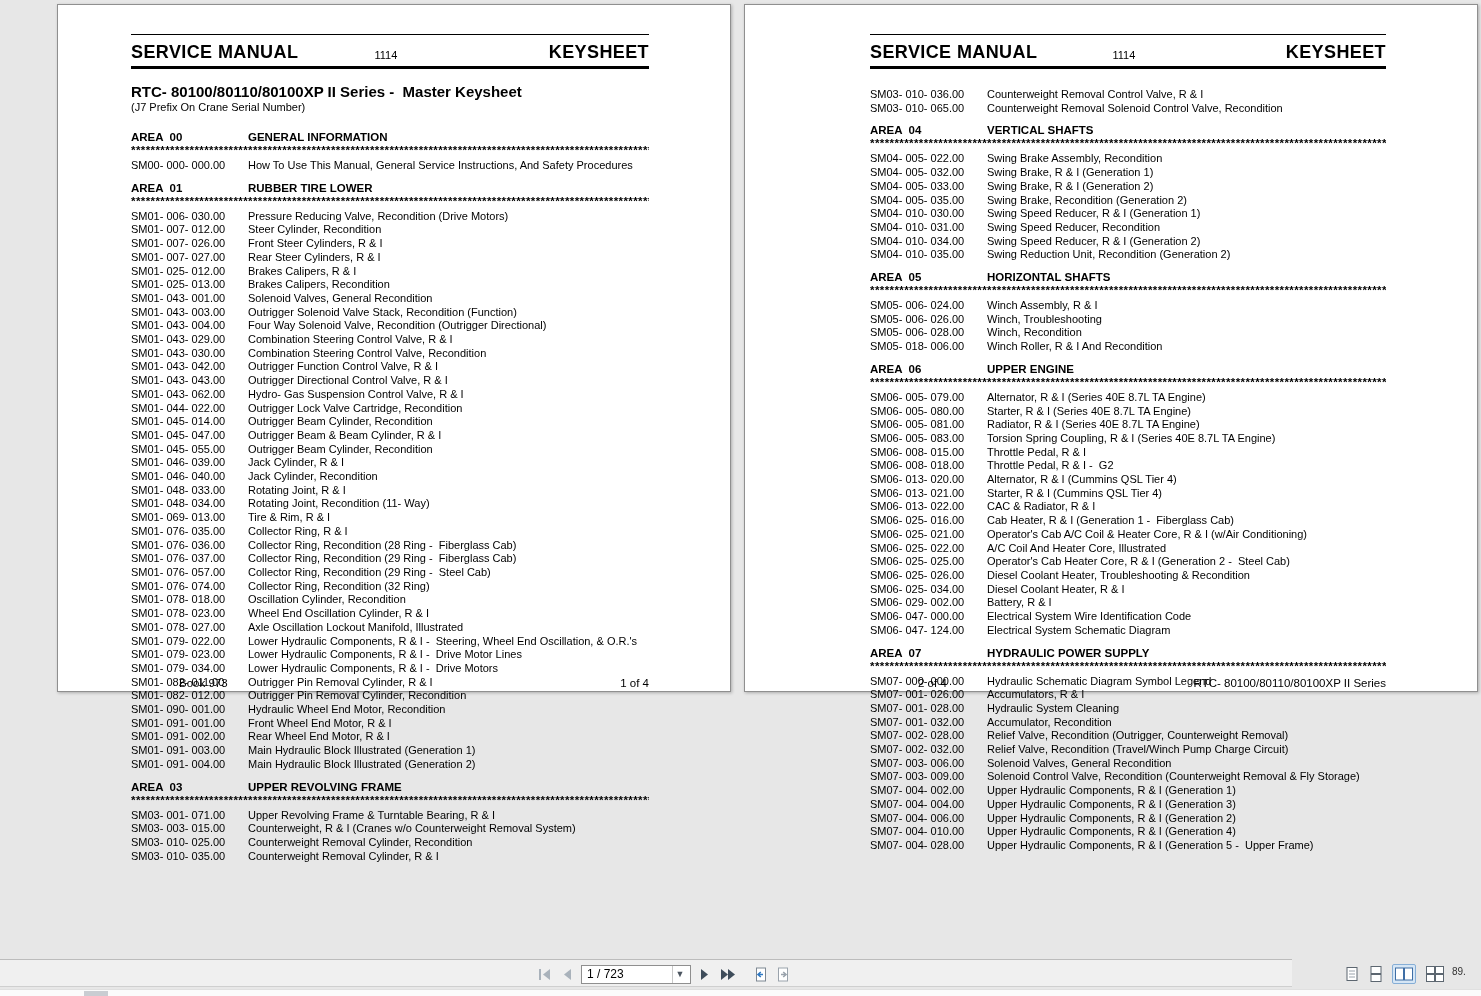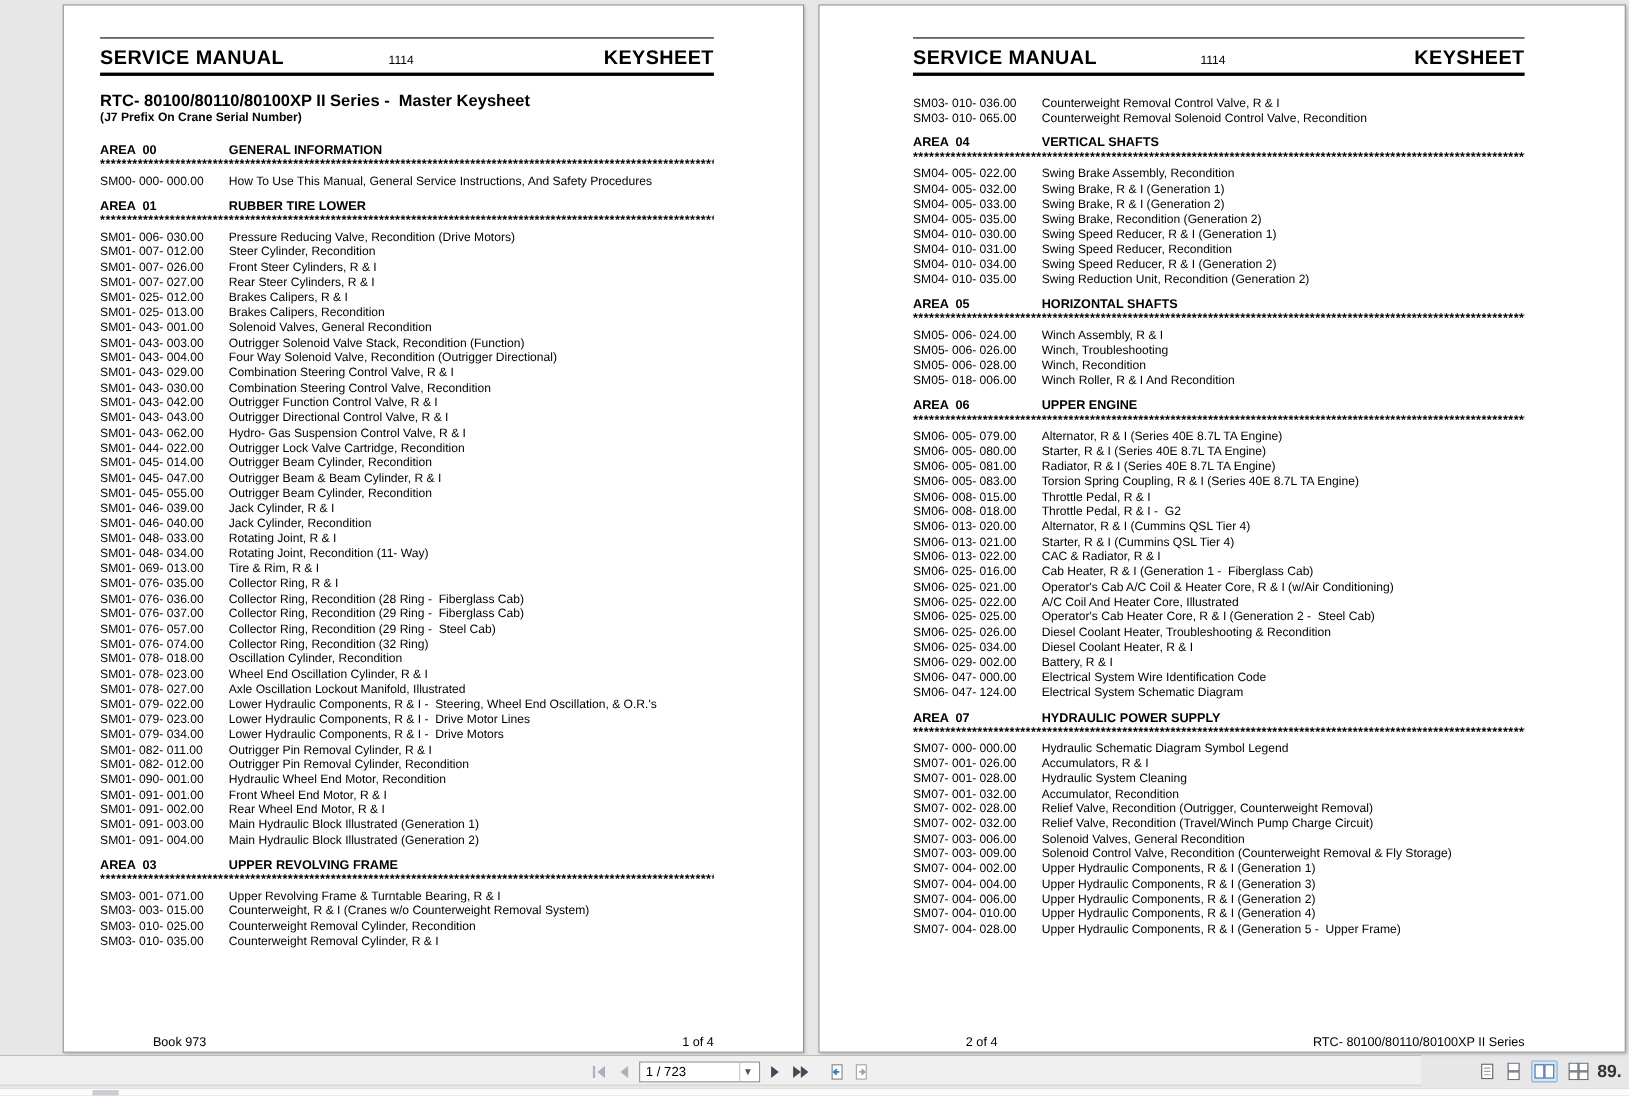--- a/index.html
+++ b/index.html
@@ -8,24 +8,25 @@
     background:#e7e7e7;
     font-family:"Liberation Sans", sans-serif;
     position:relative;
     color:#000;
   }
 
   
   .page {
     position:absolute;
     top:4px;
-    height:953px;
+    height:688px;
     background:#ffffff;
     border:1px solid #8f8f8f;
     box-shadow:1px 1px 3px rgba(0,0,0,0.25);
+    padding-left:40px;
   }
   .page1 { left:57px;  width:674px; }
   .page2 { left:744px; width:734px; }
   .page-inner { position:relative; height:100%; }
   .p1-margins { padding:0 81px 0 33px; }
   .p2-margins { padding:0 91px 0 85px; }
 
   
   .pg-header { margin-top:29px; border-top:1px solid #000; }
   .hdr-row {
@@ -33,21 +34,21 @@
     display:flex;
     align-items:flex-end;
     justify-content:space-between;
     padding:7px 0 3px 0;
     border-bottom:3px solid #000;
   }
   .hdr-title, .hdr-right { font-size:18px; font-weight:bold; letter-spacing:0.4px; white-space:pre; }
   .hdr-num { position:absolute; left:47%; bottom:5px; font-size:11px; white-space:pre; }
 
   .doc-title { margin-top:14px; font-size:15px; font-weight:bold; white-space:pre; }
-  .doc-subtitle { margin-top:1px; font-size:11px; font-weight:bold; white-space:pre; }
+  .doc-subtitle { margin-top:1px; font-size:11px; font-weight:normal; white-space:pre; }
 
   
   .page-body { overflow:hidden; }
   .pb1 { margin-top:9px; }
   .pb2 { margin-top:19px; }
 
   .section { margin-top:8px; }
   .entry-row { font-size:11px; line-height:13.7px; white-space:pre; overflow:hidden; }
   .entry-row .code { display:inline-block; width:117px; vertical-align:top; }
   .area-row { font-weight:bold; font-size:11.5px; line-height:14px; }
@@ -116,21 +117,21 @@
     display:flex; align-items:center; justify-content:center;
     font-size:9px; color:#4c5560; cursor:pointer;
   }
   .view-btn-active {
     background:#d6e6f5;
     border:1px solid #86aed6;
     border-radius:2px;
   }
   .zoom-label {
     position:absolute; left:1452px; top:6px;
-    font-size:16px; color:#333; white-space:nowrap;font-weight:bold;
+    font-size:10px; color:#333; white-space:nowrap;
   }
 
   
   .bottom-strip {
     position:absolute; left:0; top:989px;
     width:1481px; height:7px;
     background:#fbfbfb;
     border-top:1px solid #e0e0e0;
   }
   .taskbar-item {

